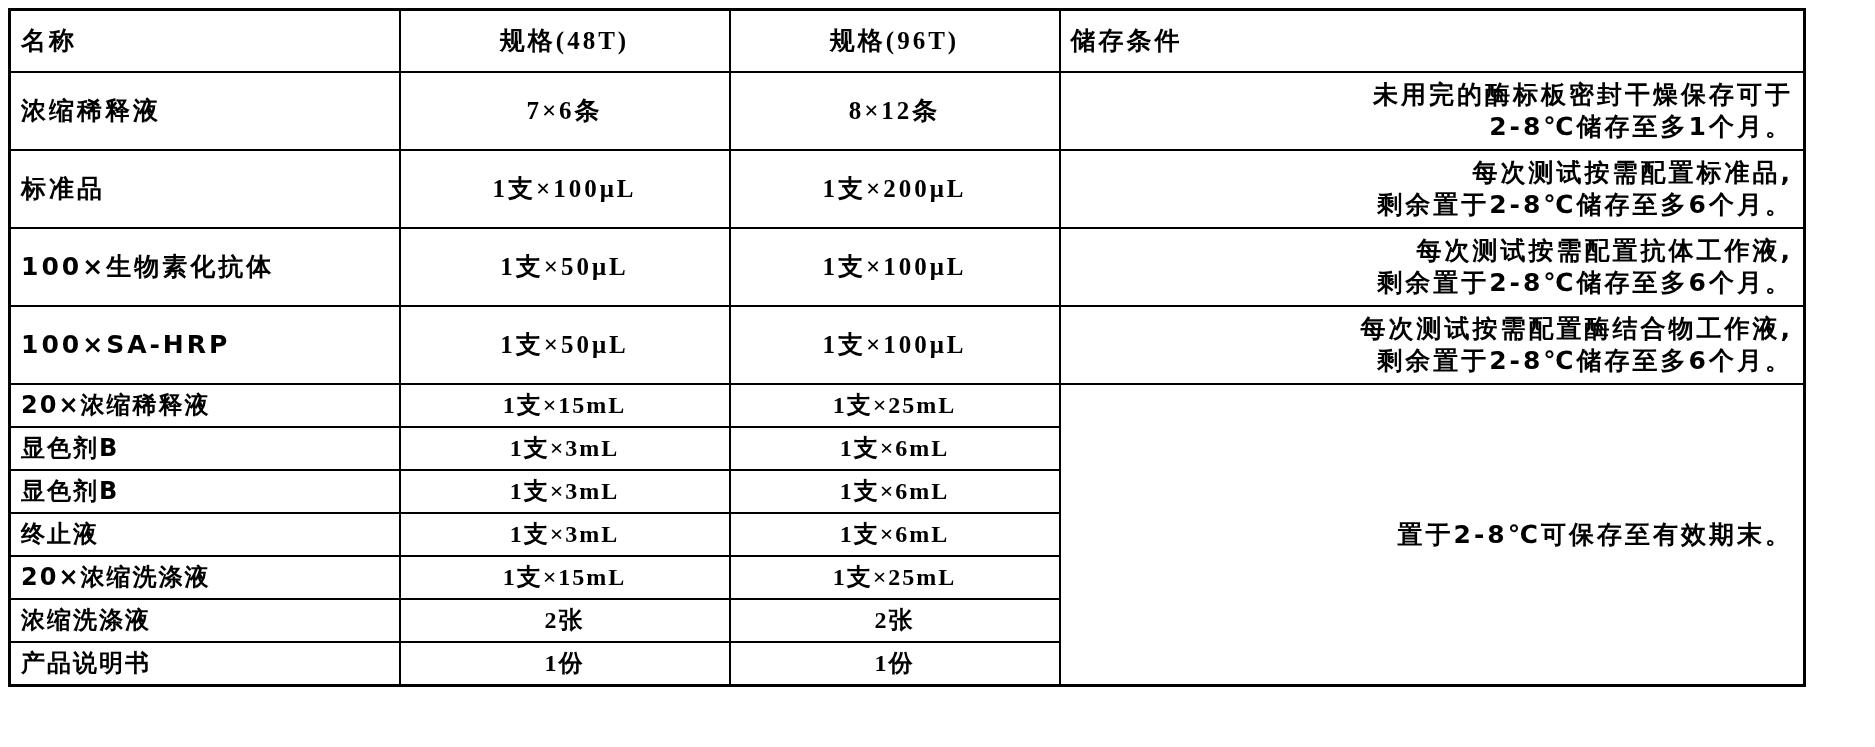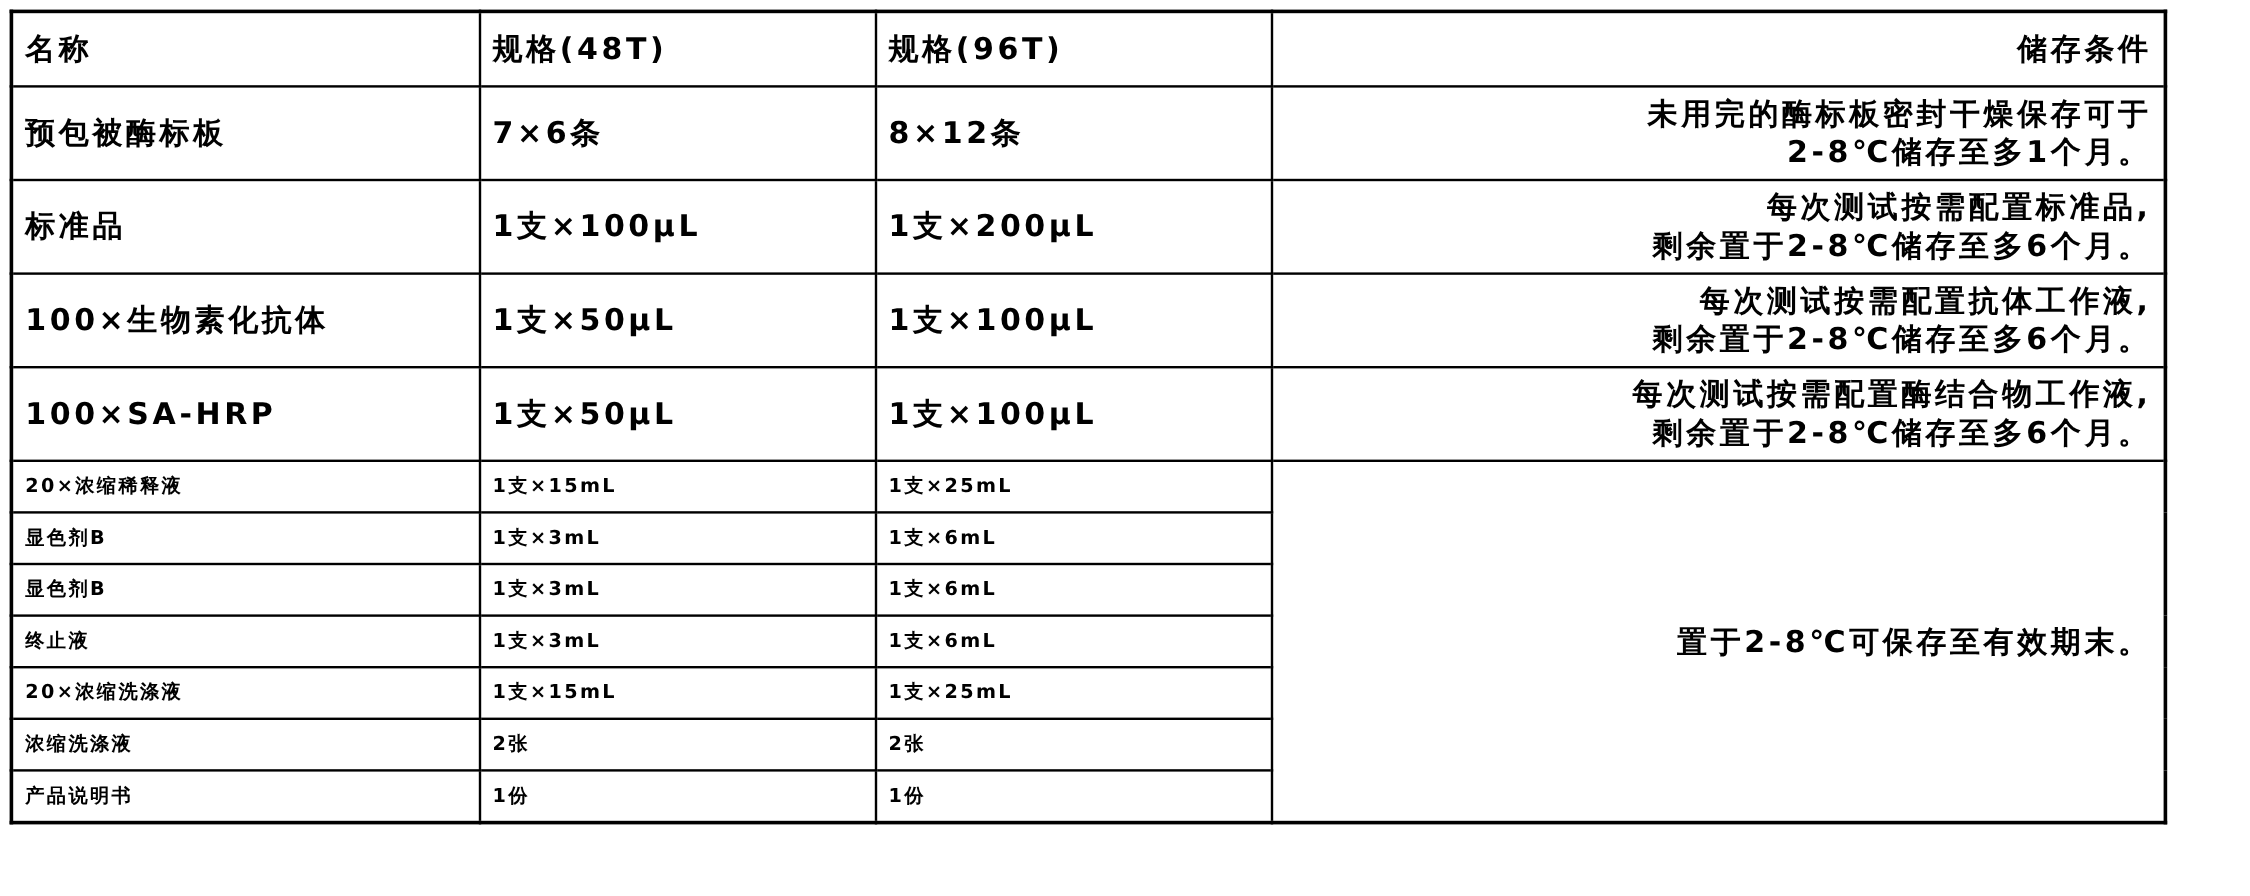--- a/index.html
+++ b/index.html
@@ -39,30 +39,30 @@
   }
   col.c-name   { width: 390px; }
   col.c-48     { width: 330px; }
   col.c-96     { width: 330px; }
   col.c-store  { width: 745px; }
 
   thead td {
     height: 56px;
     font-size: 26px;
   }
-  thead td.head-store { text-align: right; }
+  thead td.head-store { text-align: left; }
 
   td.name-cell { text-align: left; }
-  td.spec-cell { text-align: left; }
+  td.spec-cell { text-align: center; font-family: Liberation Serif, serif; }
   td.store-cell { text-align: right; }
 
   tr.tall td { height: 72px; }
   tr.short td { height: 41px; padding-top: 0; padding-bottom: 0; }
   tr.short td.name-cell,
-  tr.short td.spec-cell { font-size: 16px; letter-spacing: 2px; }
+  tr.short td.spec-cell { font-size: 24px; letter-spacing: 2px; }
 
   .store-line { display: block; white-space: nowrap; }
 </style>
 </head>
 <body>
 
 <div class="sheet">
   <table class="kit-table">
     <colgroup>
       <col class="c-name">
@@ -73,21 +73,21 @@
     <thead>
       <tr>
         <td class="name-cell">名称</td>
         <td class="spec-cell">规格(48T)</td>
         <td class="spec-cell">规格(96T)</td>
         <td class="head-store">储存条件</td>
       </tr>
     </thead>
     <tbody>
       <tr class="tall">
-        <td class="name-cell">预包被酶标板</td>
+        <td class="name-cell">浓缩稀释液</td>
         <td class="spec-cell">7×6条</td>
         <td class="spec-cell">8×12条</td>
         <td class="store-cell">
           <span class="store-line">未用完的酶标板密封干燥保存可于</span>
           <span class="store-line">2-8℃储存至多1个月。</span>
         </td>
       </tr>
       <tr class="tall">
         <td class="name-cell">标准品</td>
         <td class="spec-cell">1支×100μL</td>

